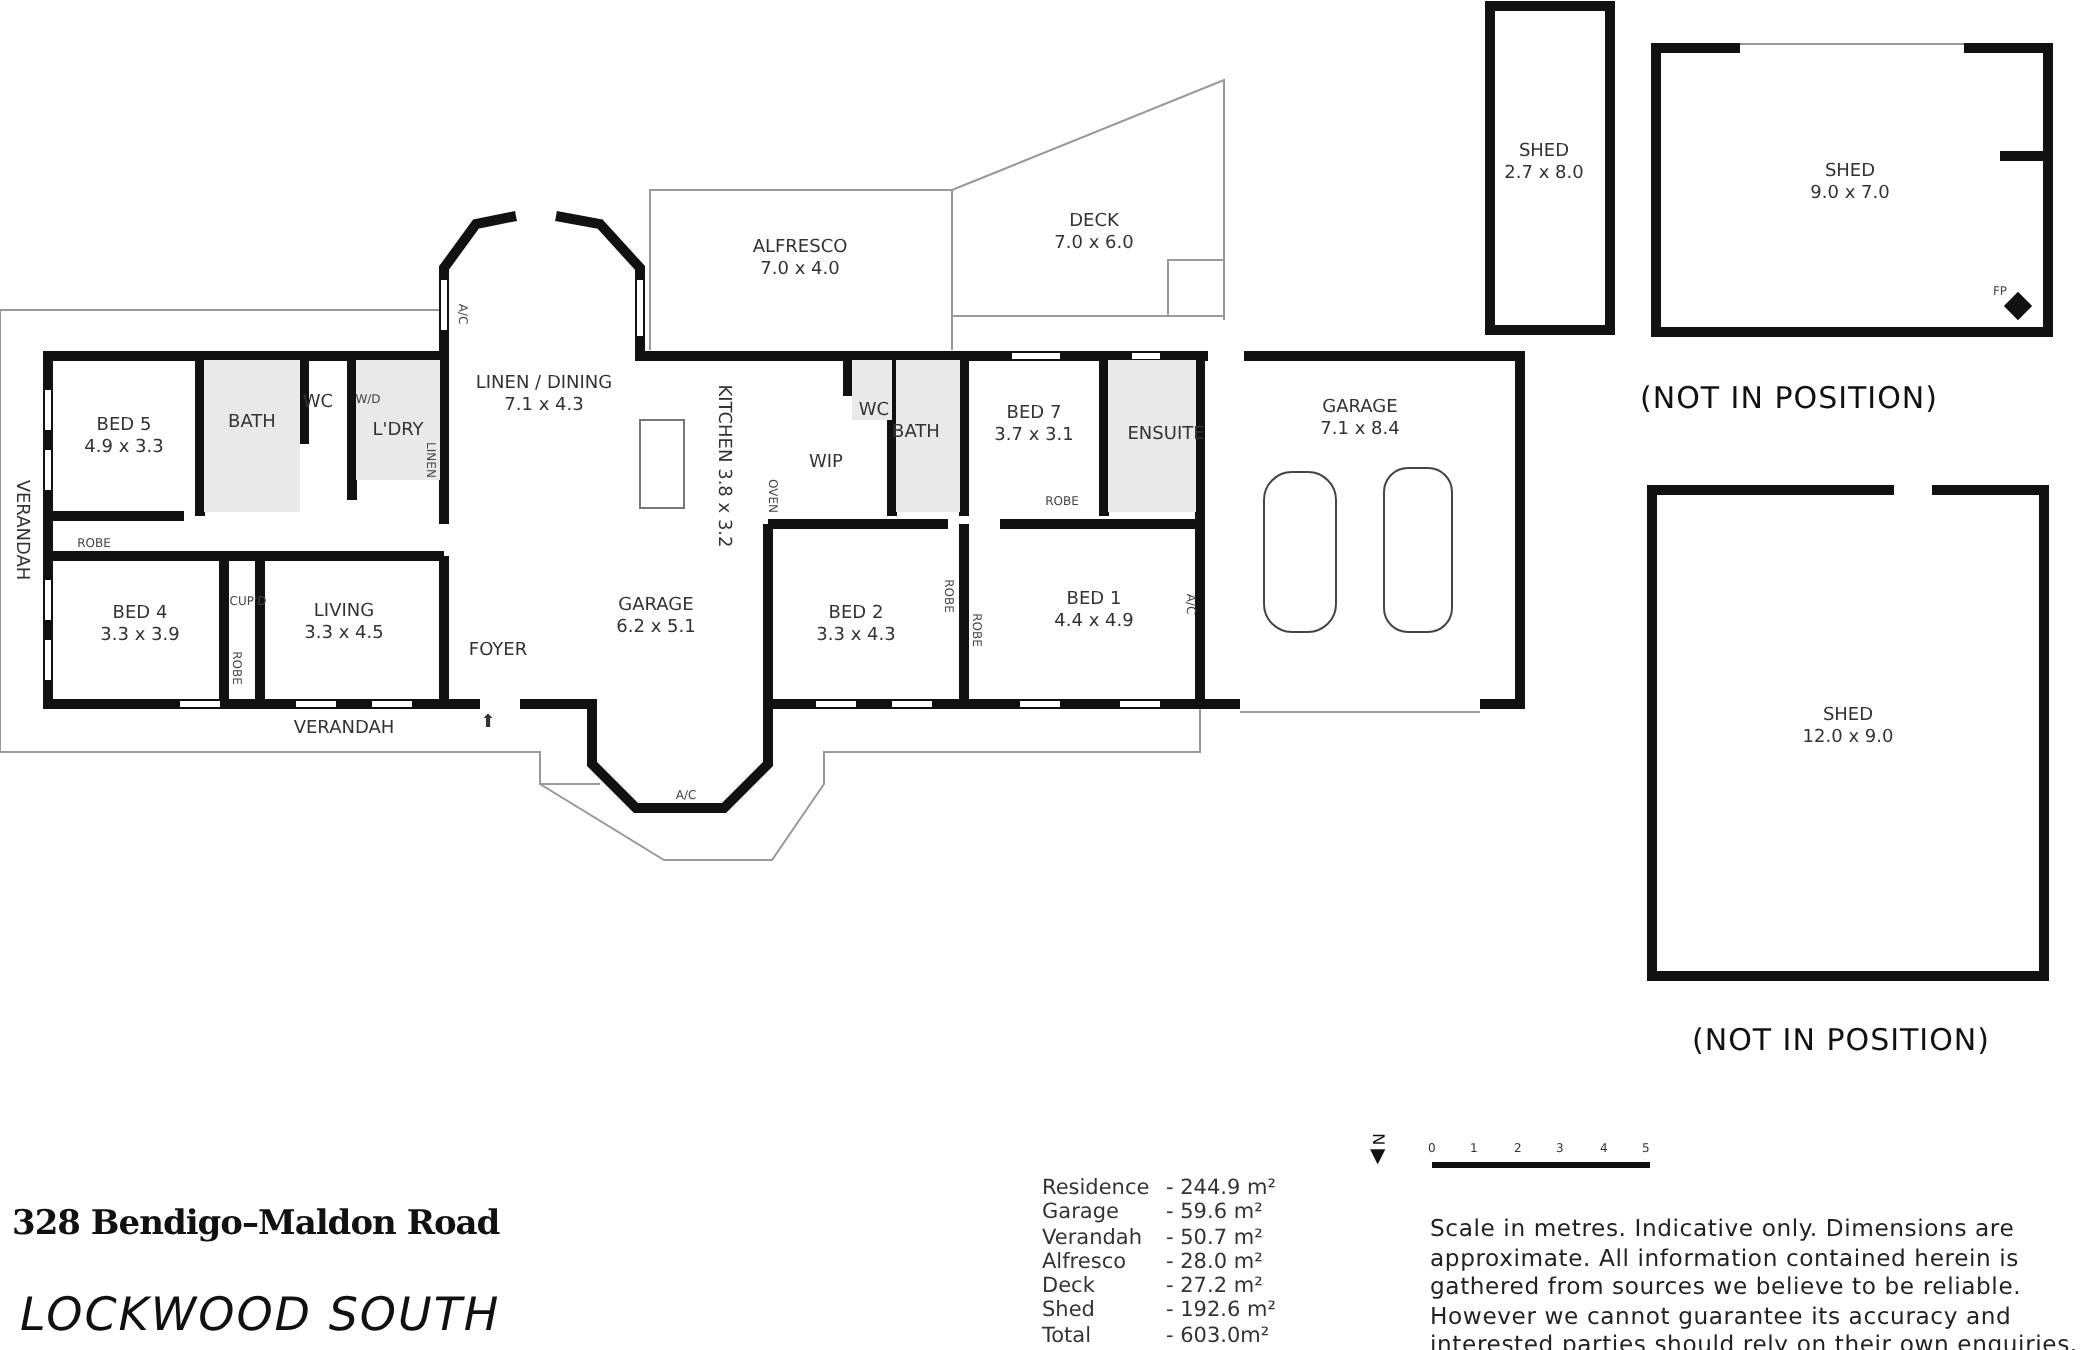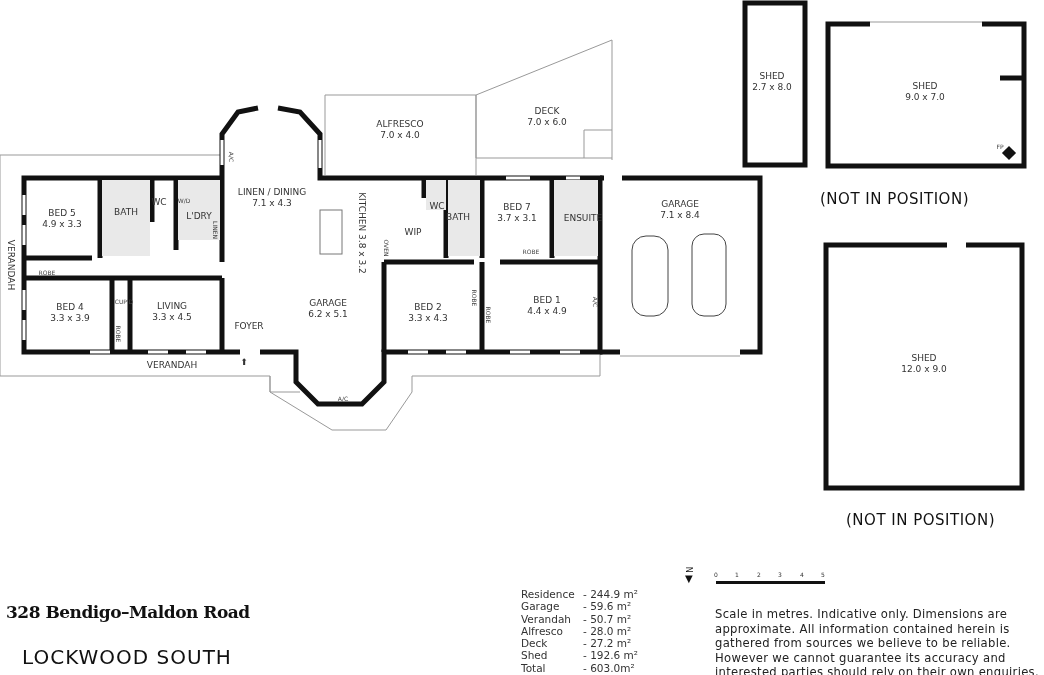--- a/index.html
+++ b/index.html
@@ -4,21 +4,21 @@
 <style>
   html,body{margin:0;padding:0;background:#fff;}
   body{width:1044px;height:675px;position:relative;overflow:hidden;font-family:"DejaVu Sans","Liberation Sans",sans-serif;color:#333;}
   svg.plan{position:absolute;left:0;top:0;}
   .lbl{position:absolute;font-size:9px;line-height:11px;text-align:center;color:#333;transform:translate(-50%,-50%);white-space:nowrap;}
   .lbl .d{display:block;}
   .small{font-size:6px;line-height:7px;color:#444;}
   .vert{writing-mode:vertical-rl;}
   .nip{position:absolute;font-size:15px;letter-spacing:0.5px;color:#111;}
   .title{position:absolute;left:6px;top:602px;font-family:"DejaVu Serif","Liberation Serif",serif;font-weight:bold;font-size:17px;color:#111;letter-spacing:-0.5px;}
-  .sub{position:absolute;left:22px;top:645px;font-size:20px;color:#111;letter-spacing:1px;}
+  .sub{position:absolute;left:10px;top:645px;font-size:23px;color:#111;letter-spacing:1px;font-style:italic;}
   .areas{position:absolute;left:521px;top:588px;font-size:10.5px;line-height:12.3px;color:#333;}
   .areas .row{display:flex;}
   .areas .k{width:62px;}
   .disc{position:absolute;left:715px;top:607px;width:330px;font-size:11.6px;line-height:14.6px;color:#222;letter-spacing:0.3px;}
   .scale{position:absolute;left:714px;top:571px;width:112px;font-size:6px;color:#333;}
   .scale .bar{position:absolute;left:2px;top:10px;width:109px;height:3px;background:#111;}
   .scale .t{position:absolute;top:0;}
   .north{position:absolute;left:685px;top:566px;font-size:8px;color:#111;}
 </style>
 </head>

